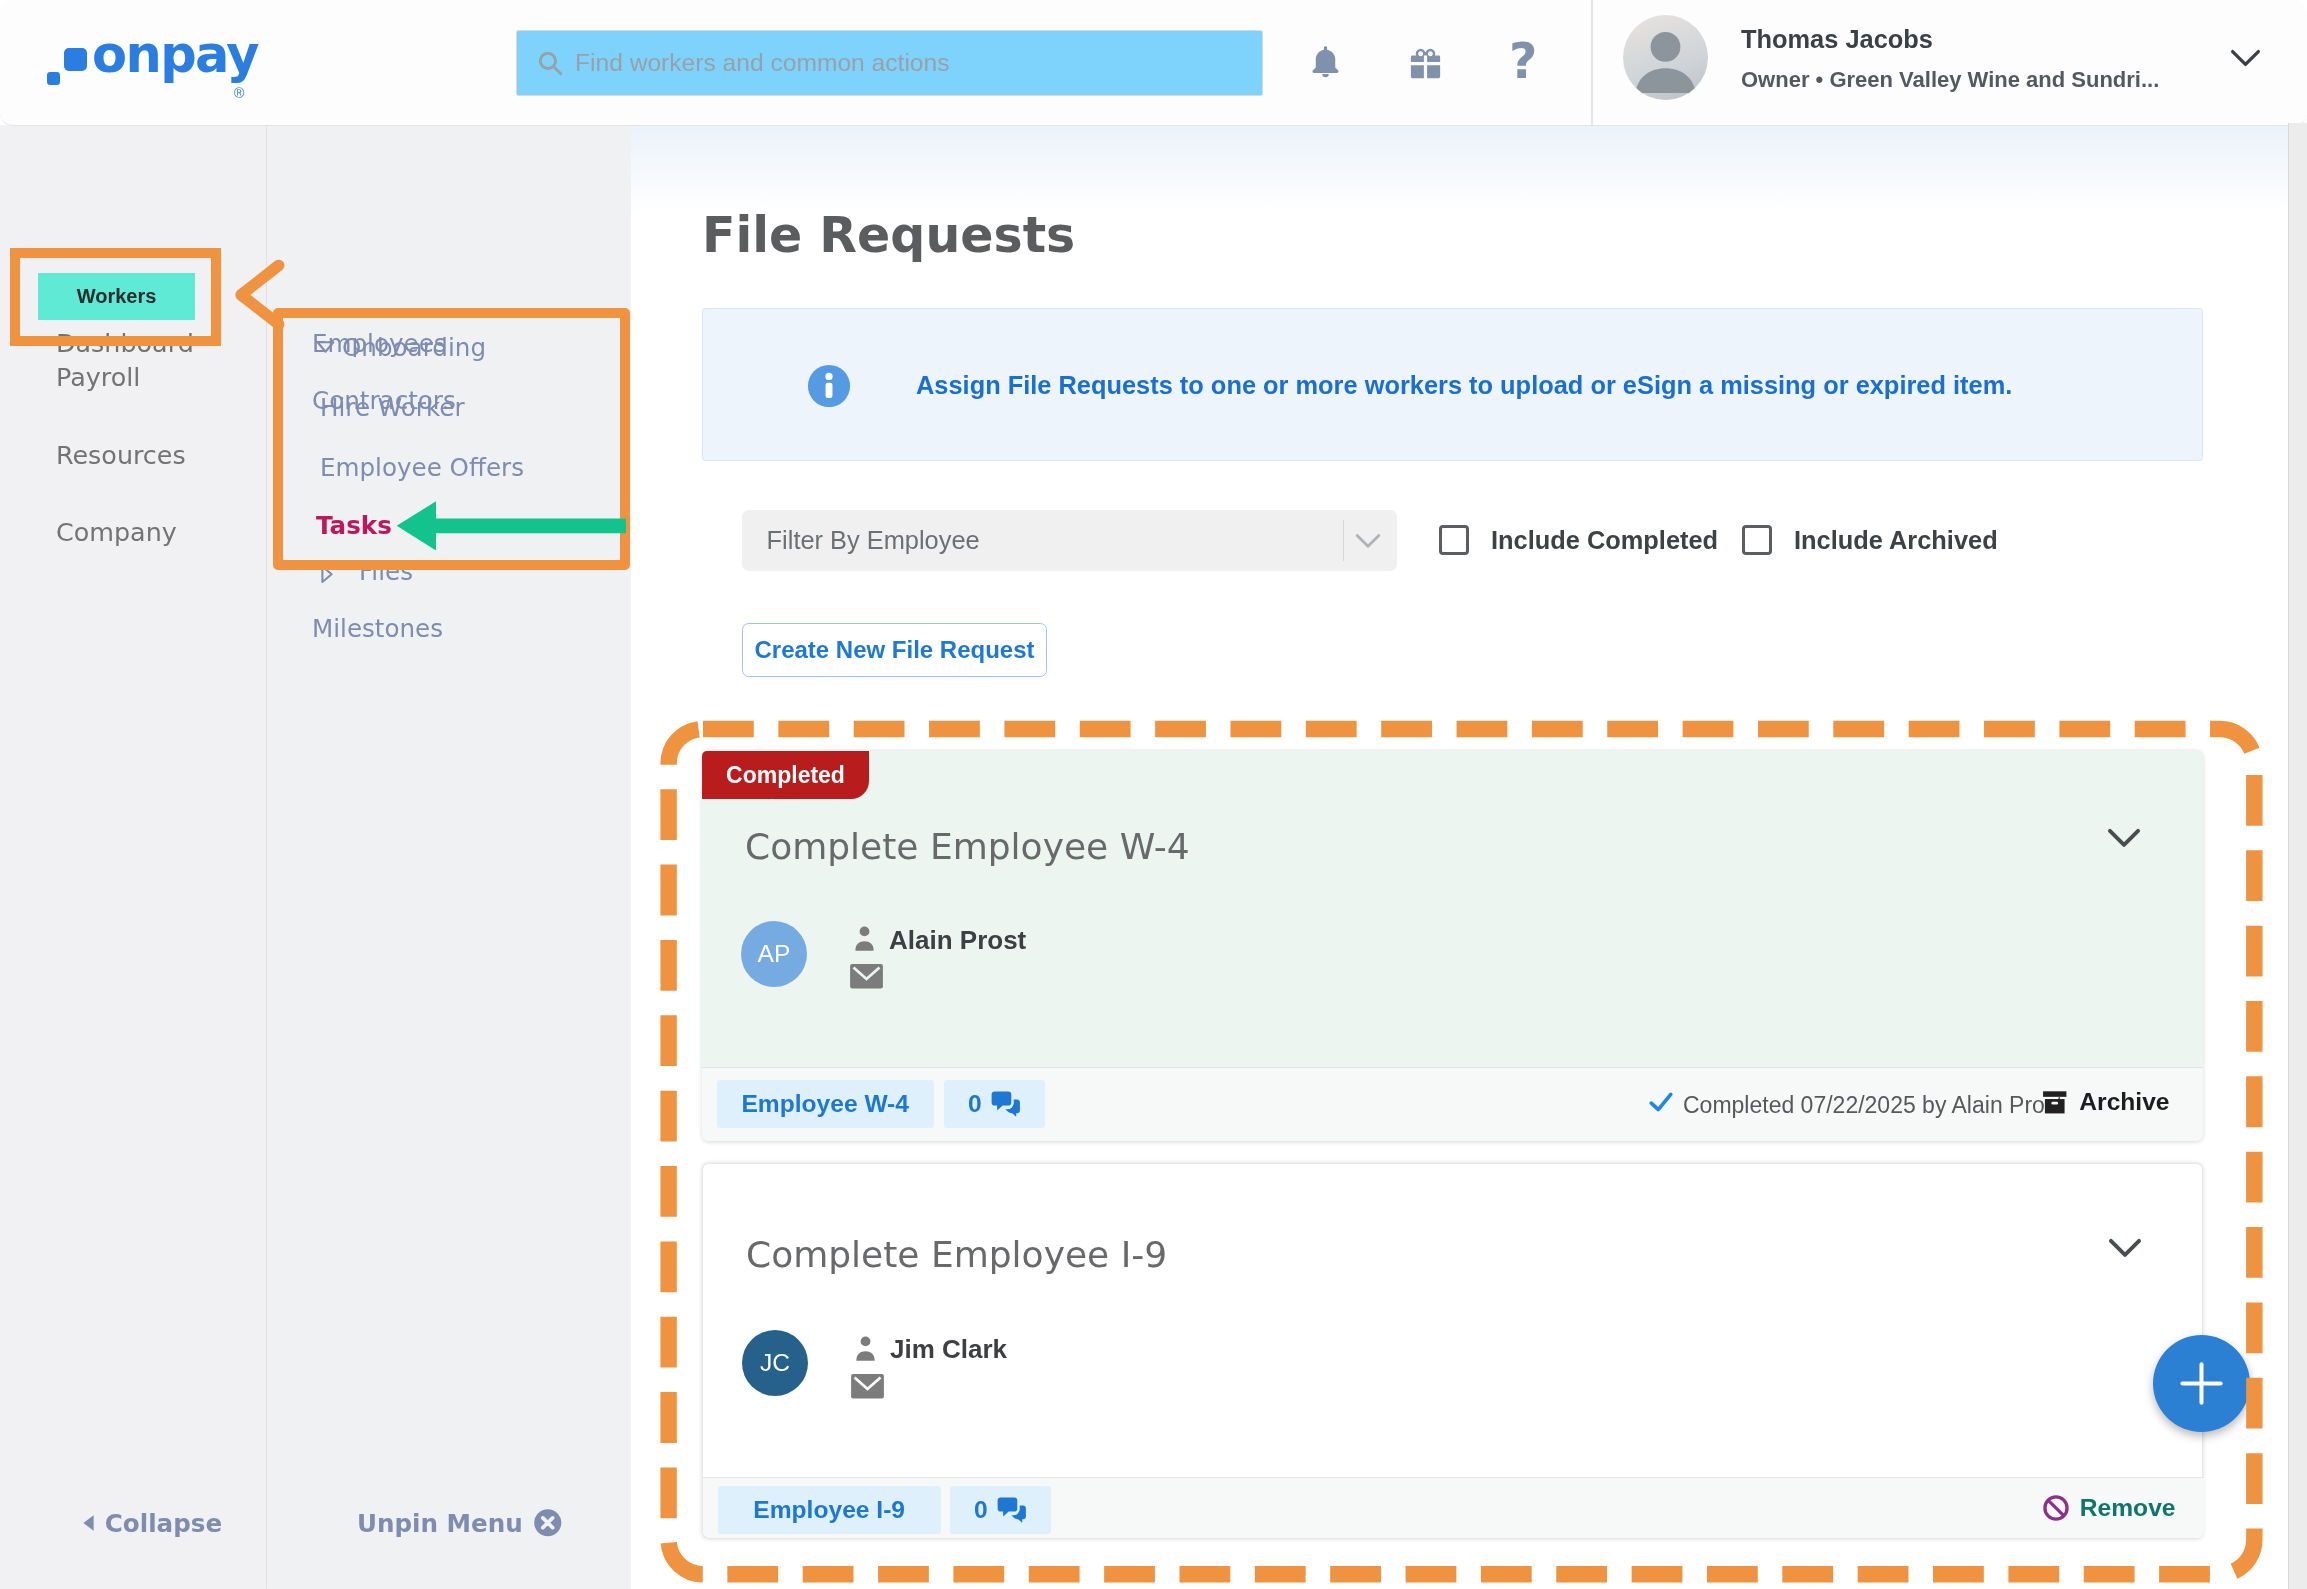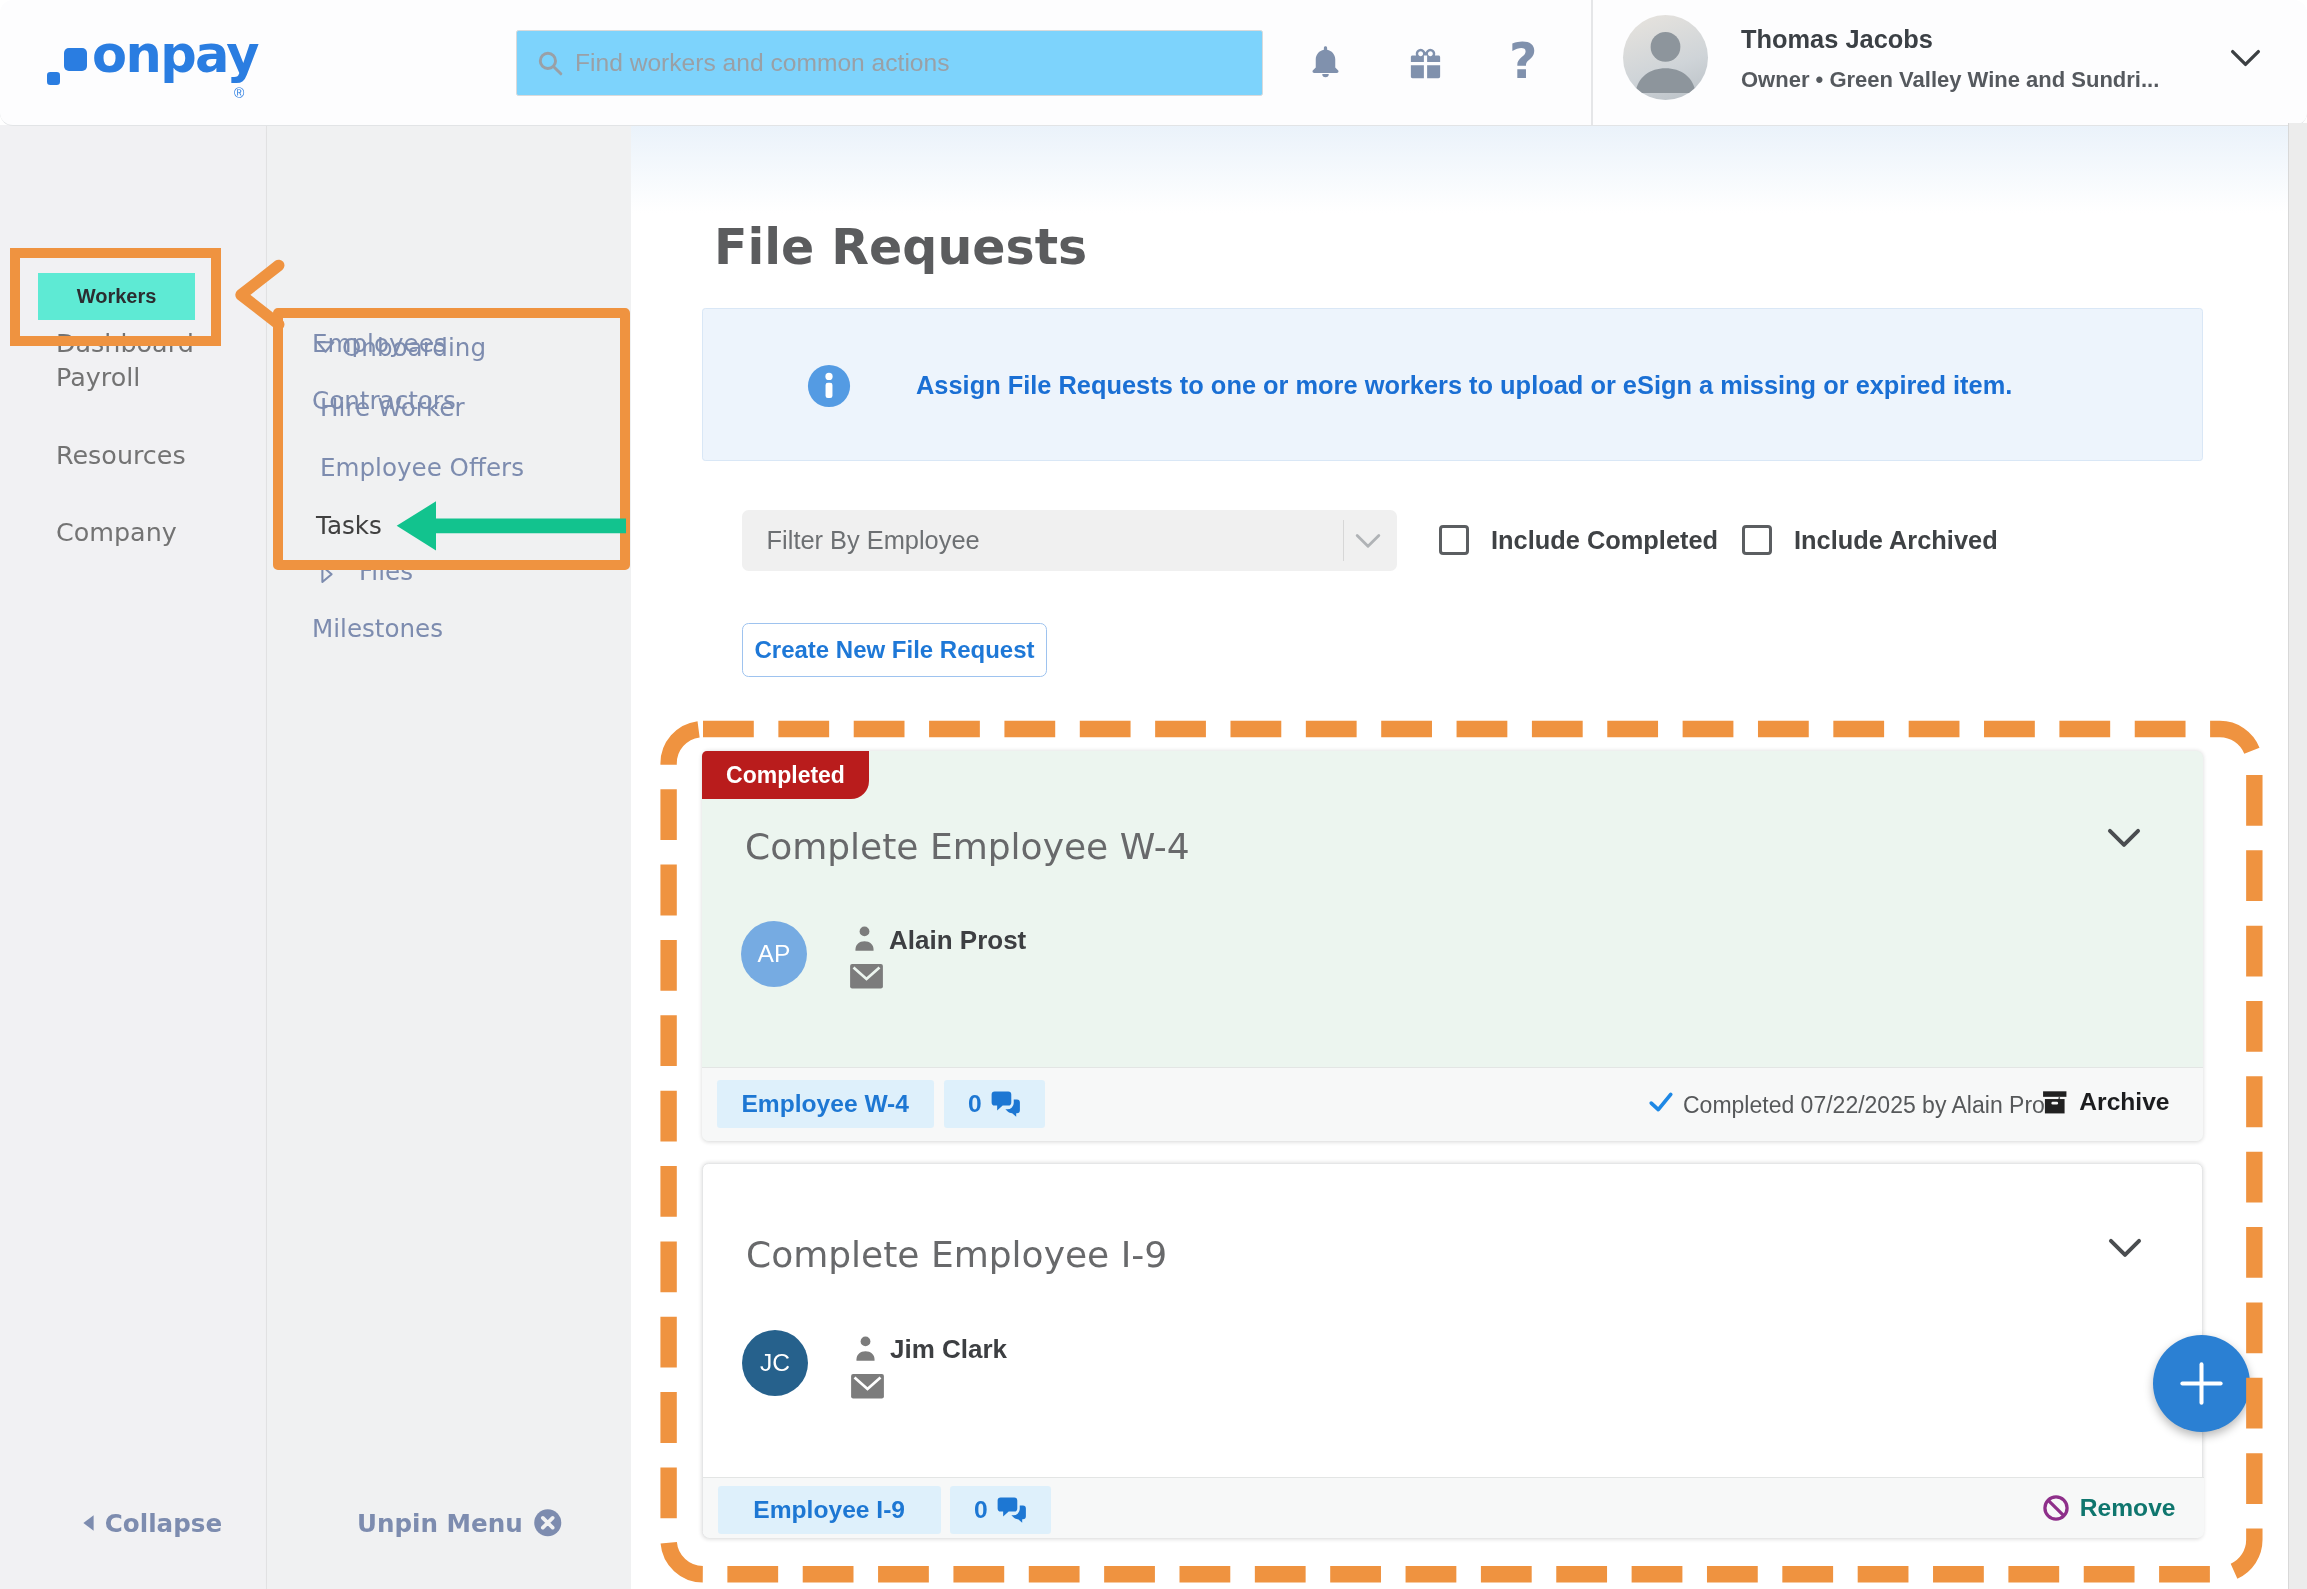--- a/index.html
+++ b/index.html
@@ -165,40 +165,40 @@
     <div class="nav2-item" style="left:45px;top:253px;">Contractors</div>
 
     <div id="submenu-box"></div>
 
     <svg class="abs" style="left:48px;top:215px;" width="21" height="14" viewBox="0 0 20 12" fill="none" stroke="#7d8caf" stroke-width="2" stroke-linejoin="round">
       <path d="M2.5 1.5h15L10 10.5z"></path>
     </svg>
     <div class="nav2-item" style="left:75px;top:200px;">Onboarding</div>
     <div class="nav2-item" style="left:53px;top:260px;">Hire Worker</div>
     <div class="nav2-item" style="left:53px;top:320px;">Employee Offers</div>
-    <div class="nav2-item" style="left:49px;top:378px;font-weight:400;color:#404040;">Tasks</div>
+    <div class="nav2-item" style="left:49px;top:378px;font-weight:700;color:#be185d;">Tasks</div>
 
     <svg class="abs" style="left:53px;top:439px;" width="14" height="20.5" viewBox="0 0 12 20" fill="none" stroke="#7d8caf" stroke-width="2" stroke-linejoin="round">
       <path d="M1.5 2.5v15L10.5 10z"></path>
     </svg>
     <div class="nav2-item" style="left:92px;top:424px;">Files</div>
     <div class="nav2-item" style="left:45px;top:481px;">Milestones</div>
 
     <div class="pin-row" style="left:90px;top:1379px;">
       <span>Unpin Menu</span>
       <svg width="29.5" height="29.5" viewBox="0 0 24 24">
         <circle cx="12" cy="12" r="11" fill="#7d8caf"></circle>
         <path d="M8 8l8 8M16 8l-8 8" stroke="#f0f1f2" stroke-width="3" stroke-linecap="round"></path>
       </svg>
     </div>
   </nav>
 
   <main id="main">
     <div id="main-gradient"></div>
-    <h1 id="page-title" style="margin:12px;">File Requests</h1>
+    <h1 id="page-title" style="margin:0;">File Requests</h1>
 
     <div id="info-banner">
       <svg class="abs" style="left:103px;top:54px;" width="46" height="46" viewBox="0 0 24 24">
         <circle cx="12" cy="12" r="11" fill="#549be3"></circle>
         <circle cx="12" cy="7" r="1.9" fill="#ffffff"></circle>
         <rect x="10.2" y="10.3" width="3.6" height="8" rx="1.2" fill="#ffffff"></rect>
       </svg>
       <div id="banner-text">Assign File Requests to one or more workers to upload or eSign a missing or expired item.</div>
     </div>
 

